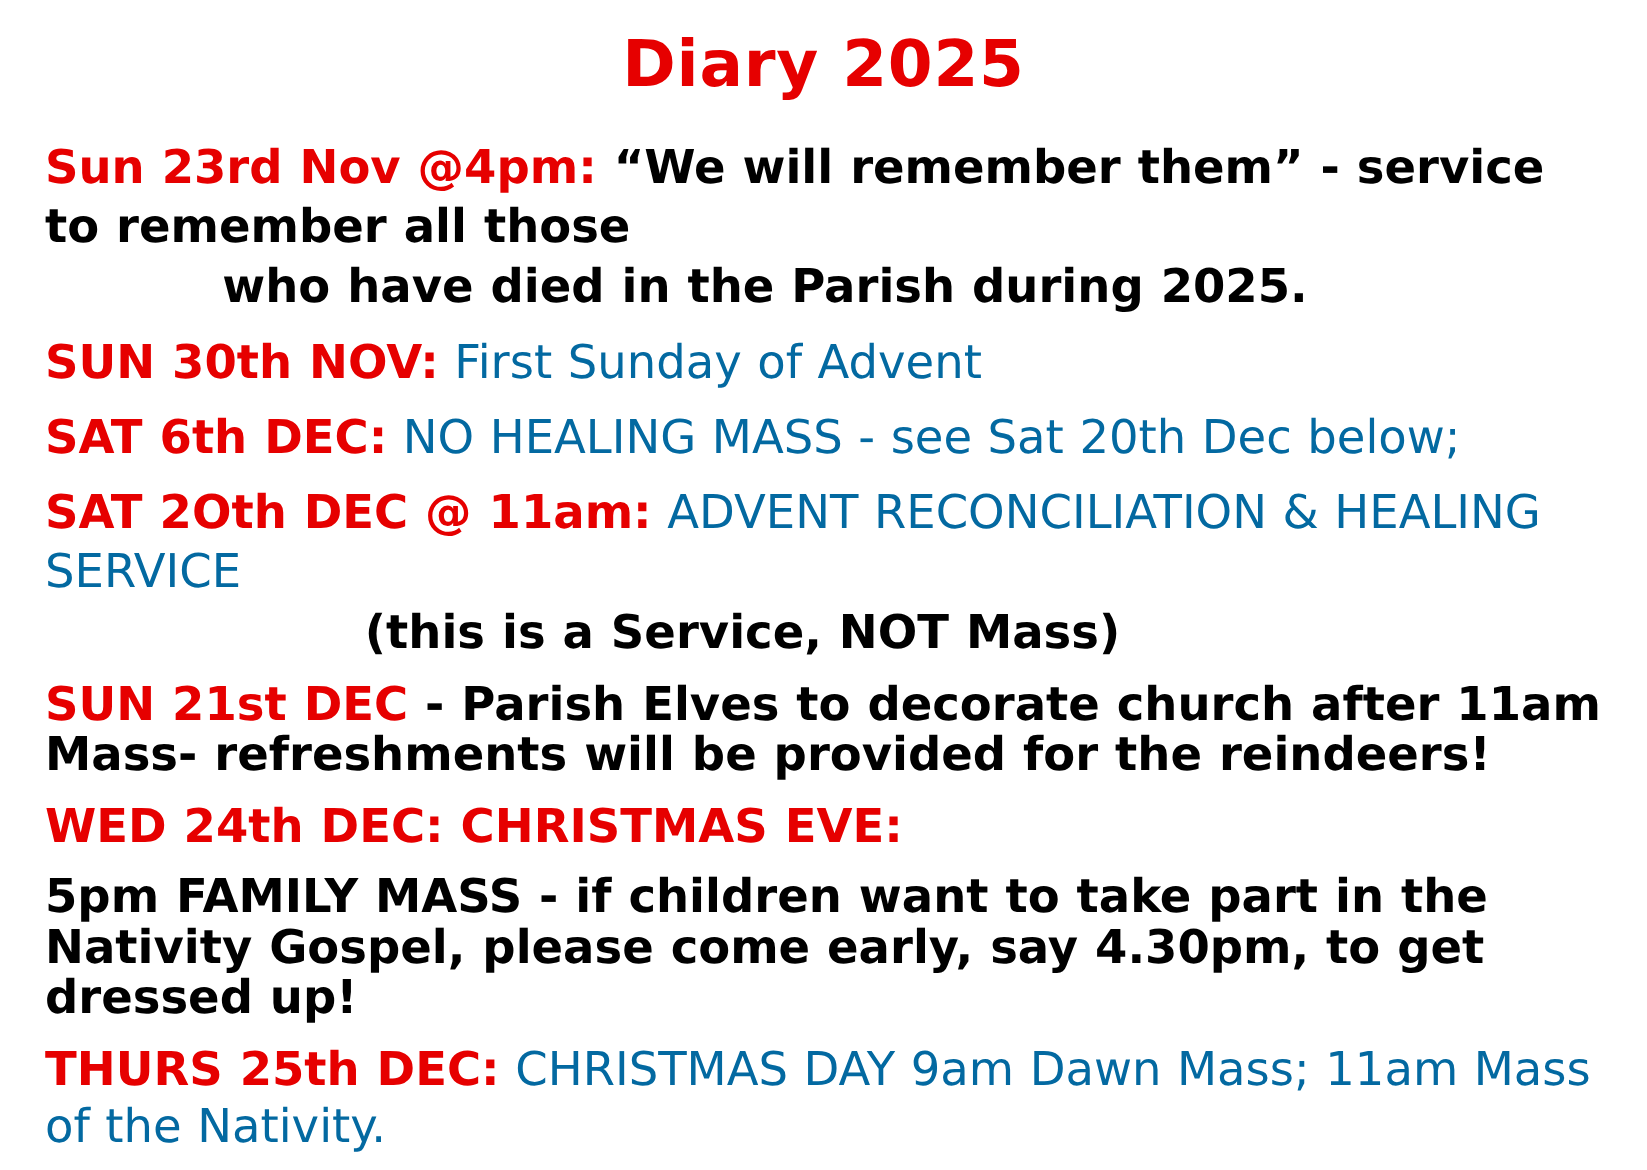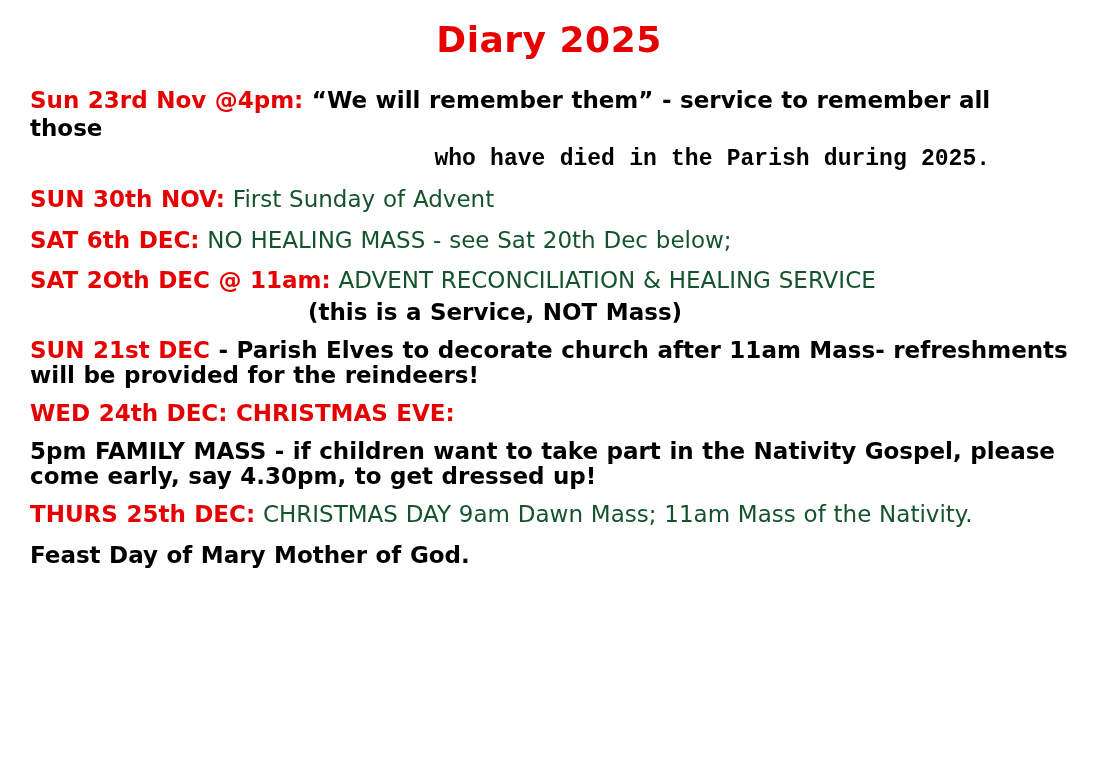--- a/index.html
+++ b/index.html
@@ -18,58 +18,57 @@
     position: relative;
     width: 1098px;
     height: 780px;
     background: #ffffff;
     box-sizing: border-box;
   }
   .title {
     text-align: center;
     color: #e60000;
     font-weight: bold;
-    font-size: 36px;
+    font-size: 43px;
     letter-spacing: 0.5px;
     margin: 20px 0 0 0;
     line-height: 1.1;
   }
   .entries {
     margin: 26px 0 0 0;
     padding: 0 28px 0 30px;
   }
   .entry {
-    font-size: 23px;
+    font-size: 31px;
     line-height: 1.24;
     margin: 0 0 12px 0;
     text-align: left;
     word-spacing: 0.5px;
   }
   .entry.tight {
     line-height: 1.08;
     margin-bottom: 11px;
   }
   .entry.indent-line {
-    text-align: right;
+    text-align: center;
     margin-top: -10px;
     margin-bottom: 12px;
     padding-right: 80px;
-    font-family: Liberation Mono, monospace;
   }
   .entry.center {
     text-align: center;
     margin-top: -9px;
     padding-right: 110px;
   }
   .red {
     color: #e60000;
     font-weight: bold;
   }
   .black {
-    color: #14532d;
+    color: #0369a1;
     font-weight: normal;
   }
   .black-bold {
     color: #000000;
     font-weight: bold;
   }
 </style>
 </head>
 <body>
 

